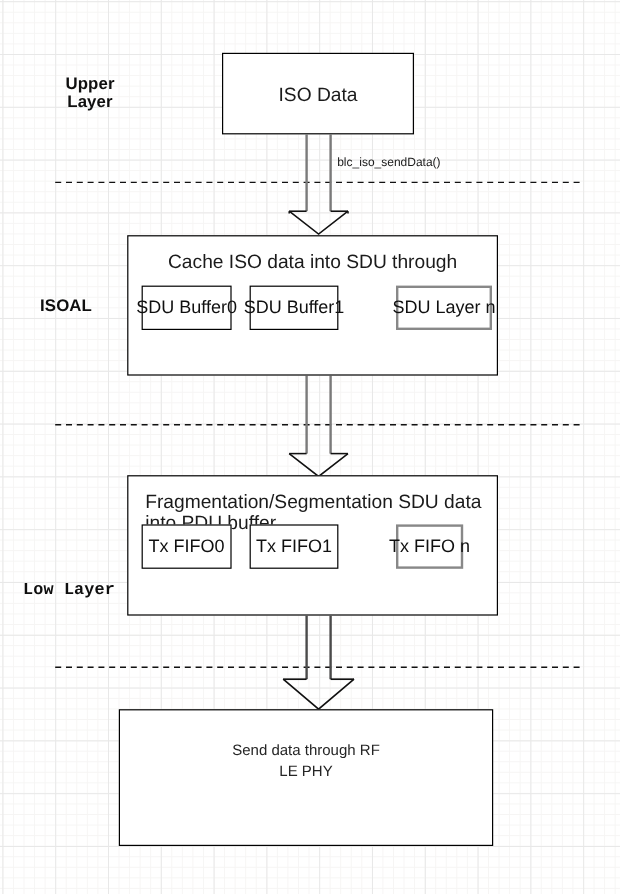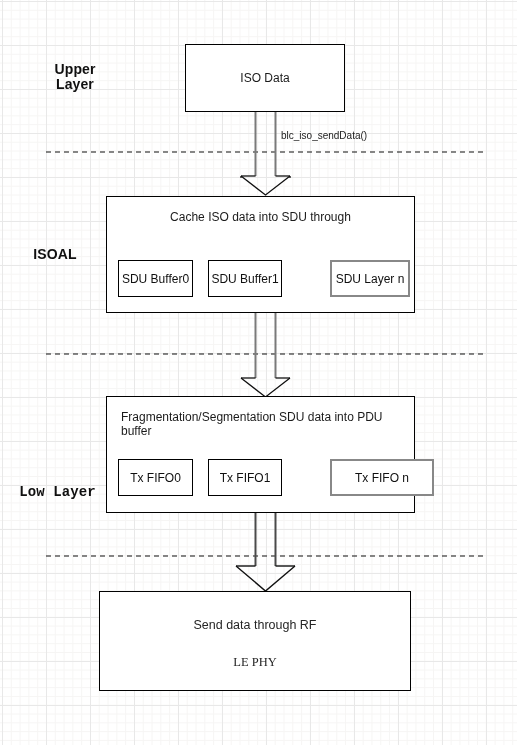--- a/index.html
+++ b/index.html
@@ -44,42 +44,41 @@
     position: absolute;
     background: #ffffff;
     border: 1px solid #000000;
     box-sizing: border-box;
   }
   .box-title {
     position: absolute;
     left: 0;
     right: 0;
     text-align: center;
-    font-size: 12px;
+    font-size: 16px;
     color: #1b1b1b;
     font-family: "Liberation Sans", sans-serif;
   }
   .box-title.left-align {
     text-align: left;
     left: 14px;
     right: 8px;
   }
   .subbox {
     position: absolute;
     background: #ffffff;
     border: 1px solid #000000;
     box-sizing: border-box;
     display: flex;
     align-items: center;
     justify-content: center;
-    font-size: 12px;
+    font-size: 15px;
     color: #101010;
     font-family: "Liberation Sans", sans-serif;
     white-space: nowrap;
-    margin-top: 22px;
   }
   .subbox.thick {
     border: 2px solid #888888;
   }
   .big-text {
     position: absolute;
     left: 0;
     right: 0;
     text-align: center;
     font-size: 12.5px;
@@ -156,20 +155,20 @@
   </div>
   <div class="subbox" style="left:118px; top:238px; width:75px; height:37px;">SDU Buffer0</div>
   <div class="subbox" style="left:208px; top:238px; width:74px; height:37px;">SDU Buffer1</div>
   <div class="subbox thick" style="left:330px; top:238px; width:80px; height:37px;">SDU Layer n</div>
 
   <div class="box" style="left:106px; top:396px; width:309px; height:117px;">
     <div class="box-title left-align" style="top:13px;">Fragmentation/Segmentation SDU data into PDU buffer</div>
   </div>
   <div class="subbox" style="left:118px; top:437px; width:75px; height:37px;">Tx FIFO0</div>
   <div class="subbox" style="left:208px; top:437px; width:74px; height:37px;">Tx FIFO1</div>
-  <div class="subbox thick" style="left:330px; top:437px; width:104px; height:37px;">Tx FIFO n</div>
+  <div class="subbox thick" style="left:330px; top:437px; width:56px; height:37px;">Tx FIFO n</div>
 
-  <div class="box" style="left:99px; top:591px; width:312px; height:100px;">
+  <div class="box" style="left:99px; top:591px; width:312px; height:114px;">
     <div class="big-text" style="top:26px;">Send data through RF</div>
-    <div class="big-text" style="top:63px;font-family:Liberation Serif, serif;">LE PHY</div>
+    <div class="big-text" style="top:44px;">LE PHY</div>
   </div>
 
 </div>
 
 </body></html>

